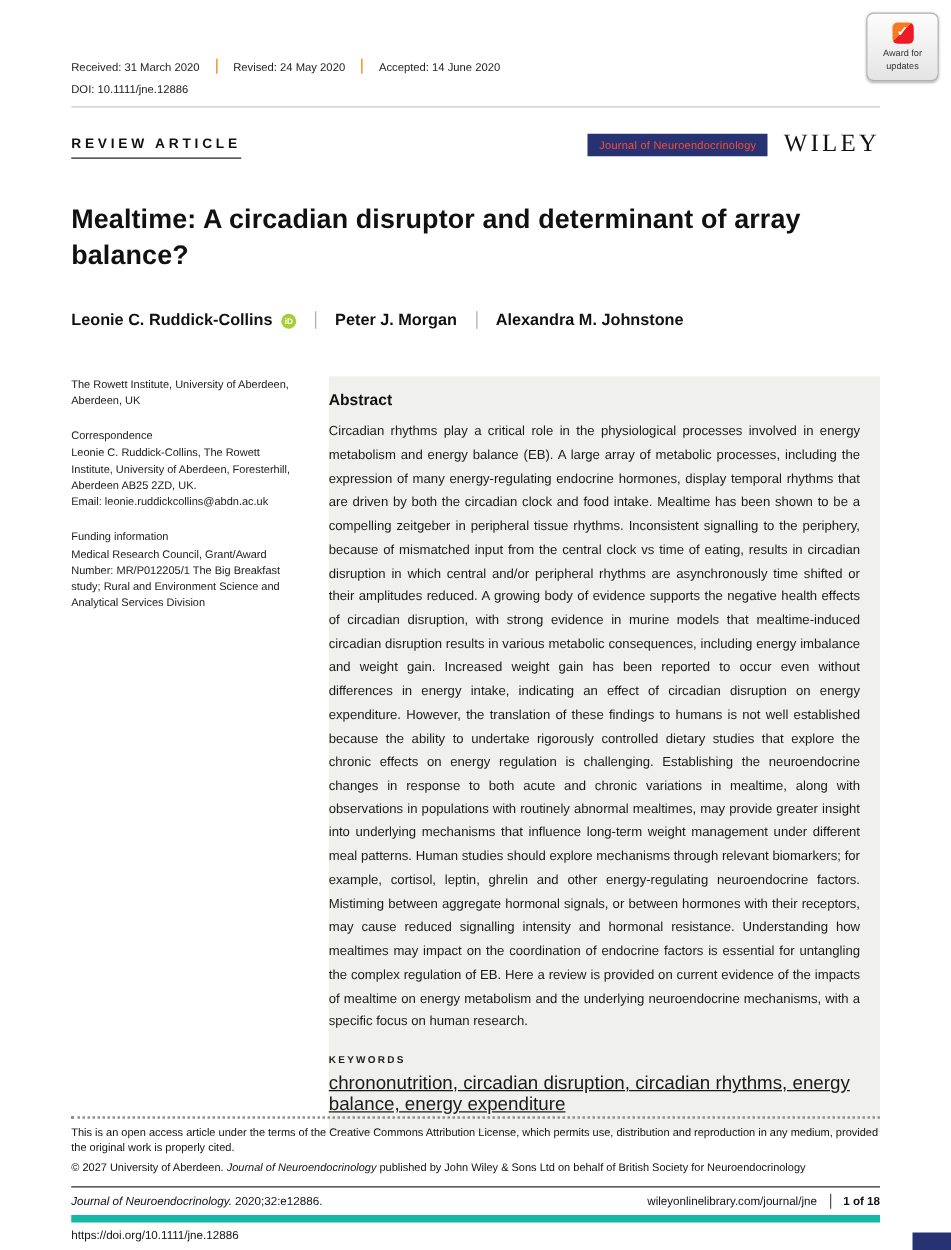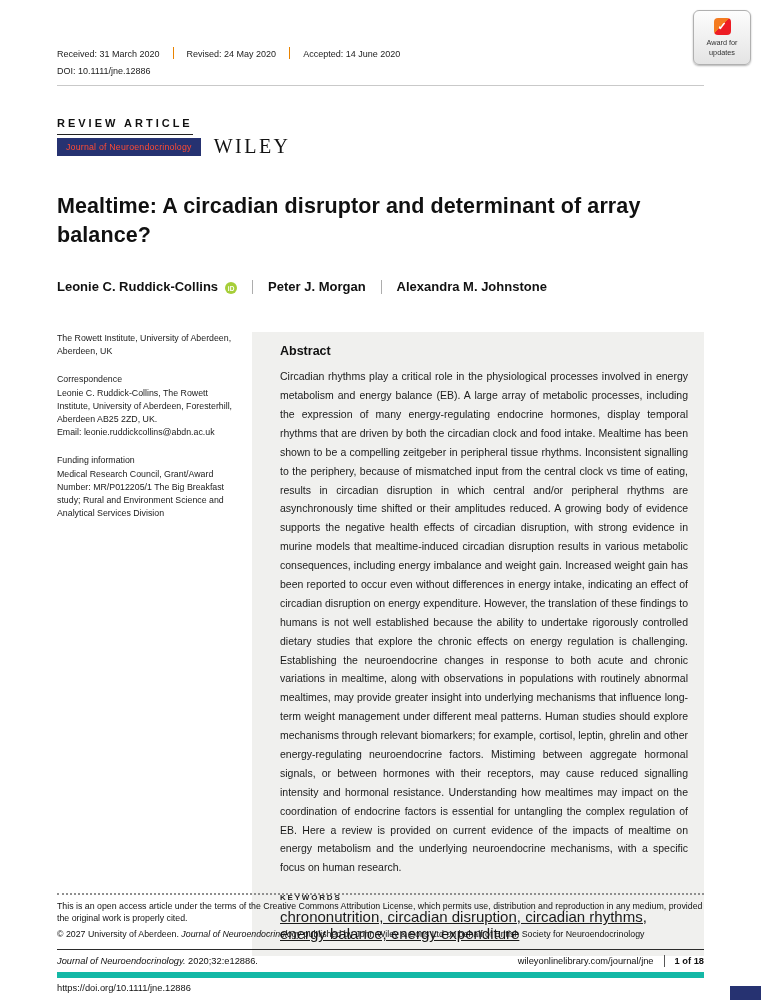--- a/index.html
+++ b/index.html
@@ -13,21 +13,21 @@
     color: #1a1a1a;
     overflow: hidden;
   }
   .content { padding: 30px 57px 0 57px; }
 
   
   .dates-row { display: flex; align-items: flex-end; font-size: 9px; color: #222; margin-top: 17px; }
   .vsep { display: inline-block; width: 1px; height: 12px; background: #E98300; margin: 0 13px; }
   .doi-row { margin-top: 7px; font-size: 9px; color: #222; }
   .header-rule { margin-top: 9px; border-top: 1px solid #c9c9c9; }
-  .type-row { margin-top: 31px; display: flex; justify-content: space-between; align-items: flex-start; flex-direction: column; }
+  .type-row { margin-top: 18px; display: flex; justify-content: space-between; align-items: flex-end; }
   .article-type {
     font-size: 11px; font-weight: bold; letter-spacing: 3px; color: #111;
     padding-bottom: 5px; border-bottom: 1.5px solid #222;
   }
   .logos { display: flex; align-items: center; gap: 13px; }
   .journal-badge {
     background: #263271; color: #FF4B33; font-size: 8.8px;
     padding: 4px 9px; letter-spacing: 0.2px; white-space: nowrap;
   }
   .wiley-logo {
@@ -60,24 +60,24 @@
   .authors { margin-top: 30px; display: flex; align-items: flex-end; font-size: 13px; font-weight: bold; color: #111; }
   .author-sep { width: 1px; height: 14px; background: #adadad; margin: 0 15px; }
   .orcid-icon {
     width: 12px; height: 12px; border-radius: 50%; background: #A6CE39;
     color: #fff; font-size: 6.5px; font-weight: bold; font-style: normal;
     display: inline-flex; align-items: center; justify-content: center;
     margin-left: 7px; flex: none;
   }
 
   
-  .columns { margin-top: 38px; display: flex; gap: 9px; align-items: flex-start; }
+  .columns { margin-top: 38px; display: flex; gap: 20px; align-items: flex-start; }
   .left-col { width: 186px; flex: none; font-size: 8.8px; line-height: 1.5; color: #1a1a1a; }
   .side-heading { font-weight: normal; margin-top: 14px; margin-bottom: 1px; }
-  .abstract-box { flex: 1; background: #F0F0EE; padding: 12px 16px 14px 28px; }
+  .abstract-box { flex: 1; background: #F0F0EE; padding: 12px 16px 14px 0; }
   .abstract-heading { font-size: 12.5px; font-weight: bold; color: #111; margin-bottom: 9px; }
   .abstract-body { font-size: 10.5px; line-height: 1.8; text-align: justify; color: #1a1a1a; }
   .keywords-heading { margin-top: 16px; font-size: 8px; font-weight: bold; letter-spacing: 1.8px; color: #222; }
   .keywords { margin-top: 6px; font-size: 15px; color: #1a1a1a; text-decoration: underline; }
 
   
   .bottom { position: absolute; left: 57px; right: 57px; top: 893px; }
   .dotted-rule { border-top: 2px dotted #8f8f8f; }
   .license { margin-top: 6px; font-size: 8.8px; line-height: 1.35; color: #111; }
   .license p + p { margin-top: 4px; }

